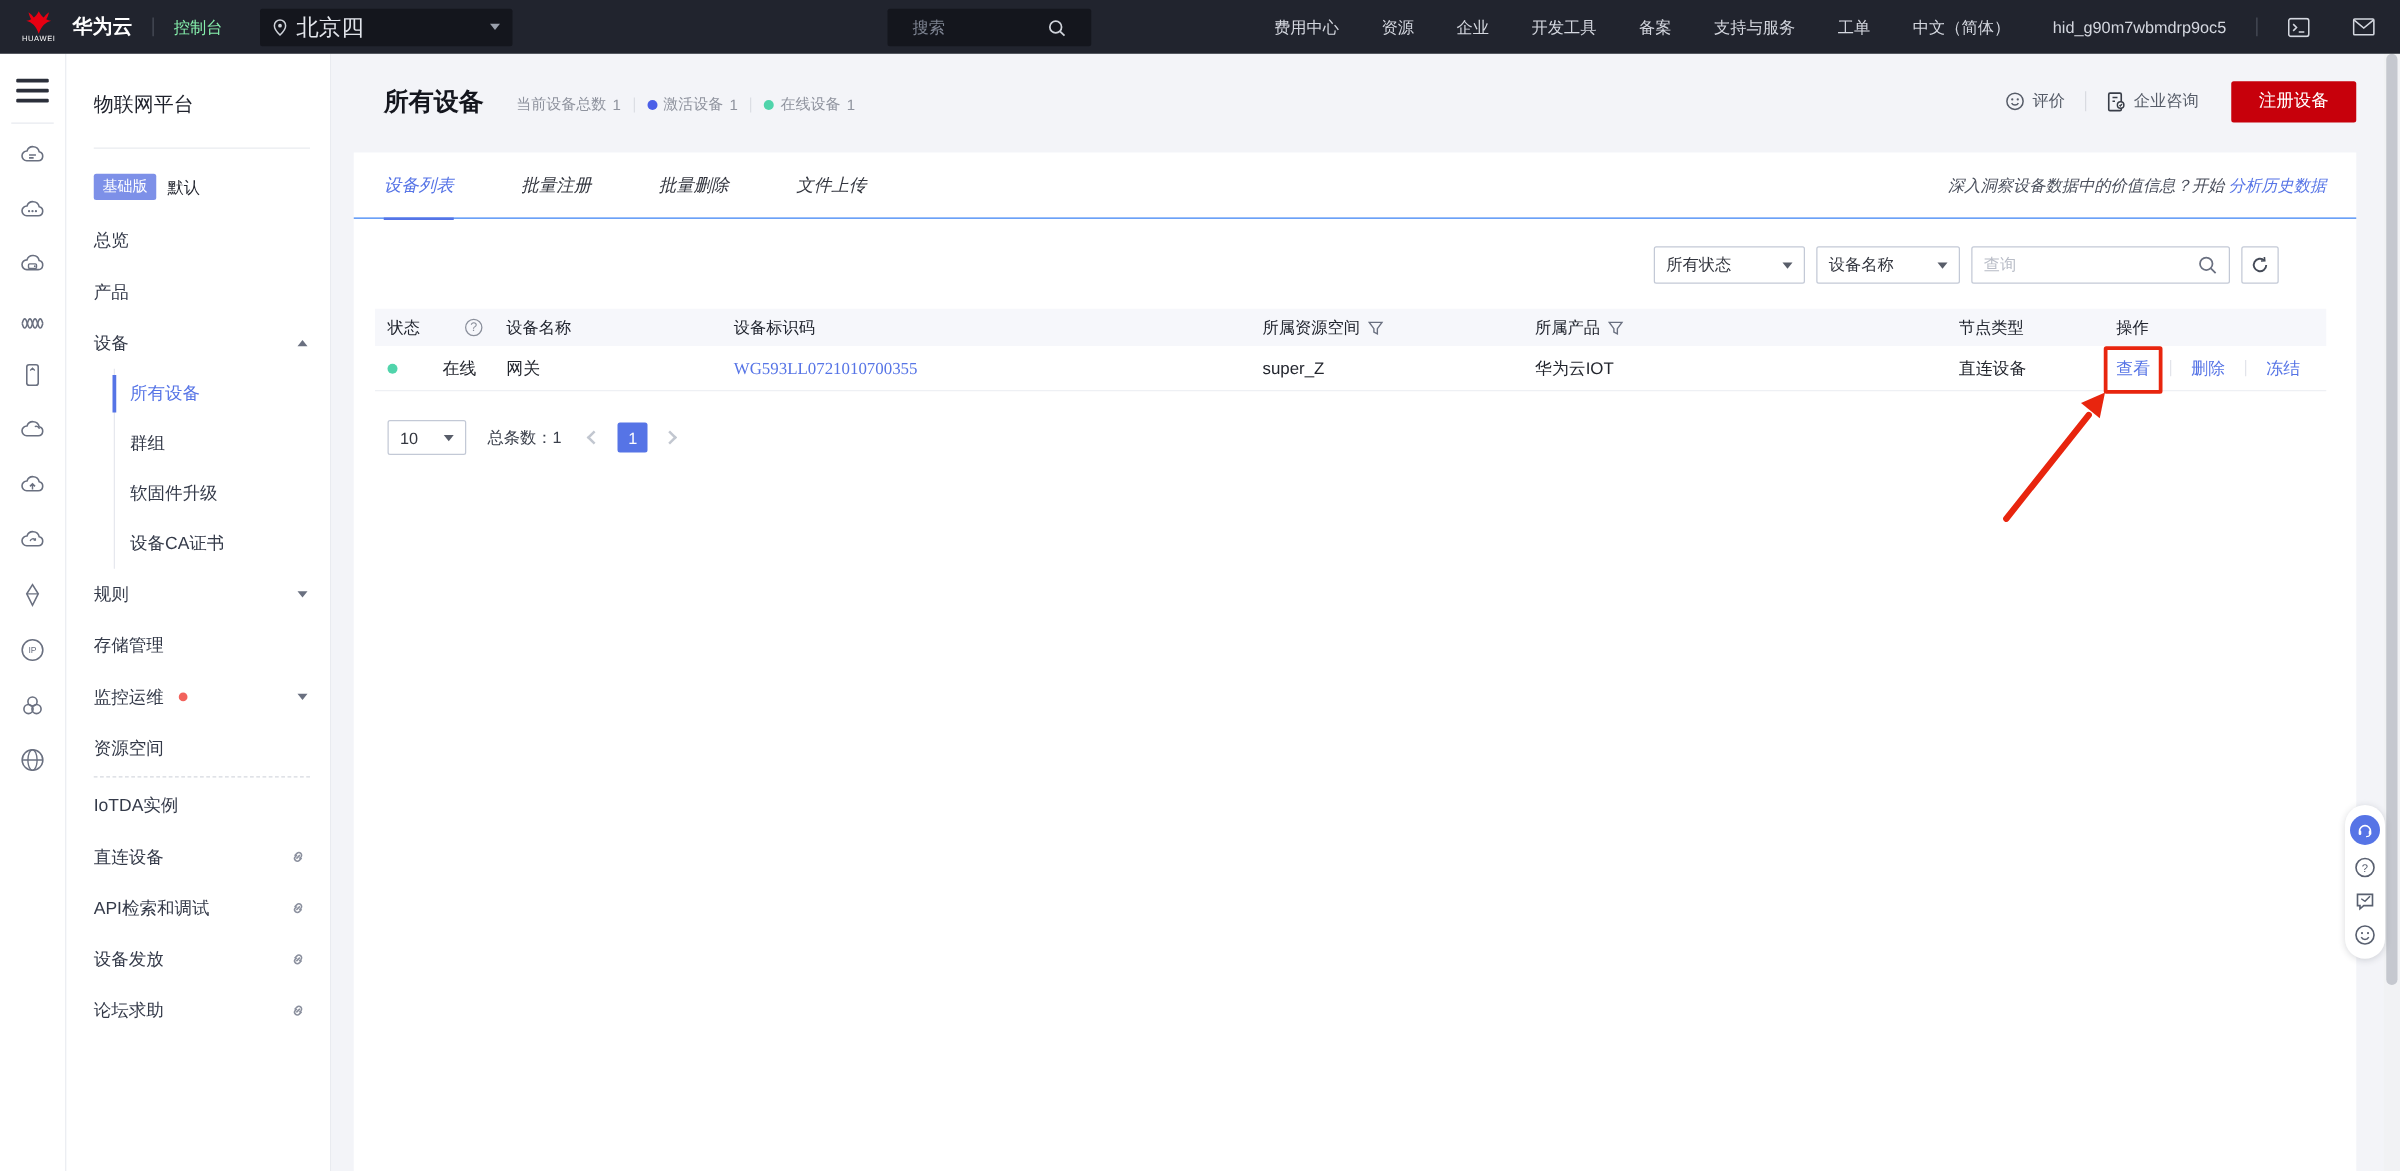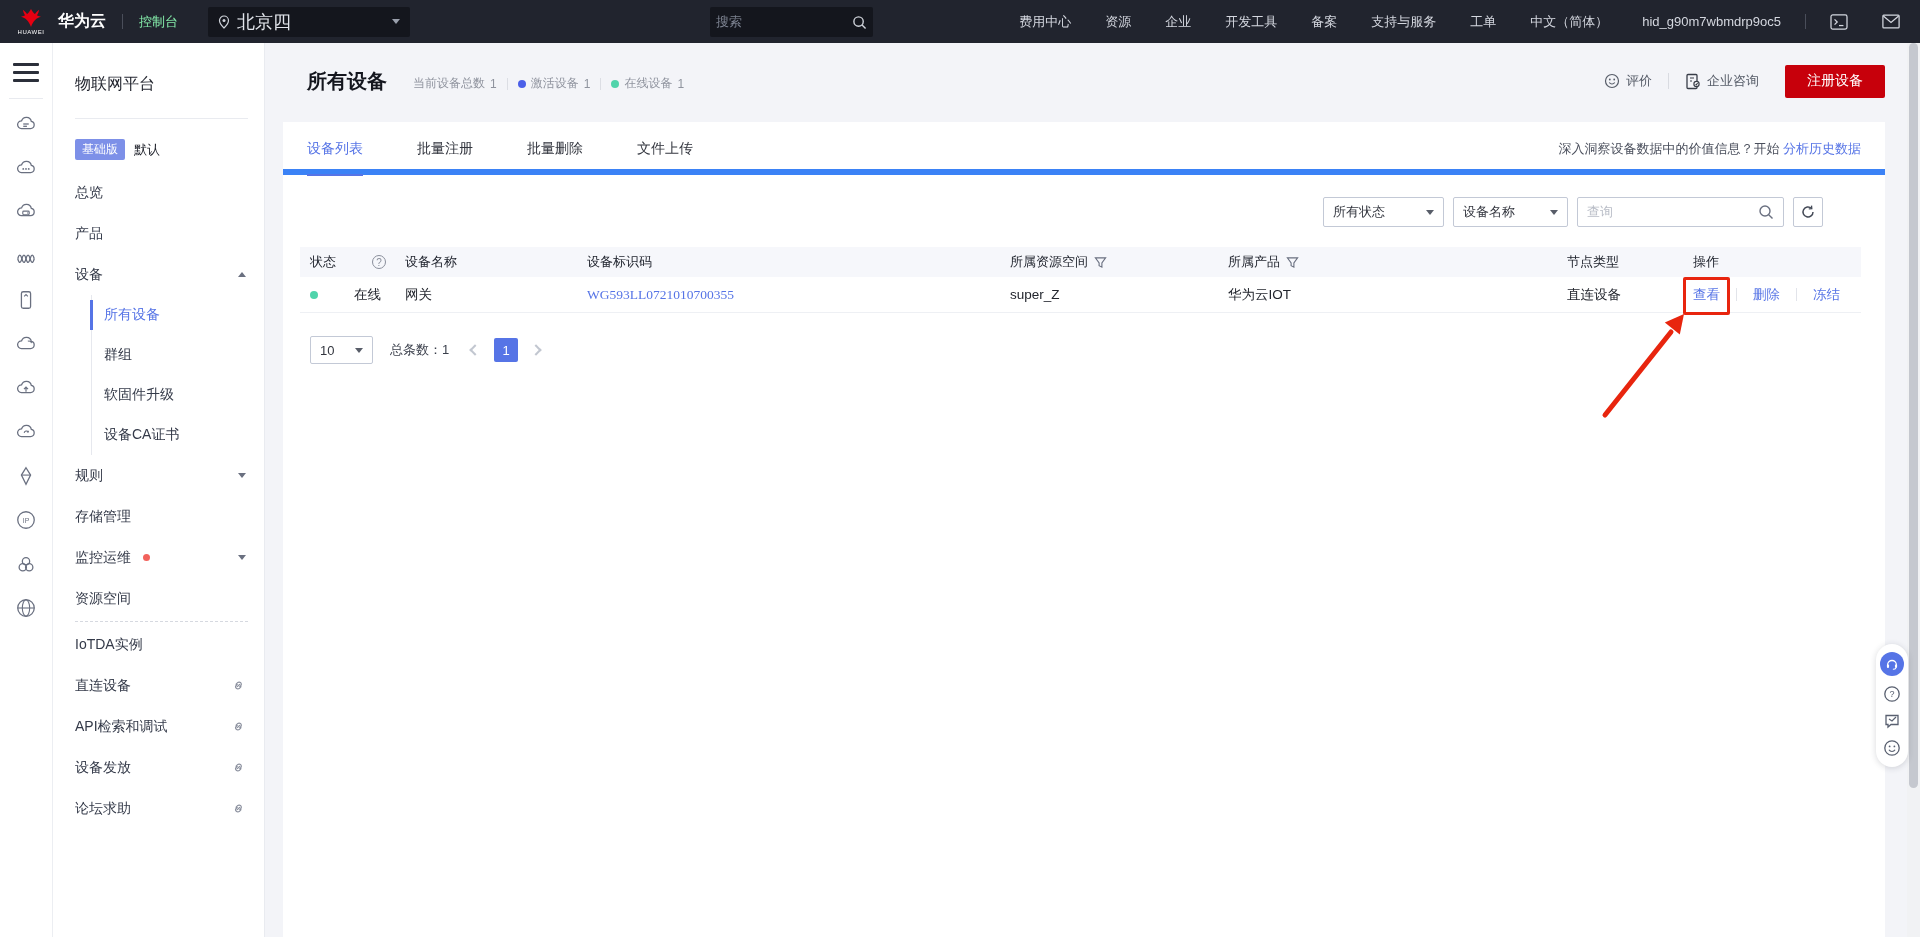--- a/index.html
+++ b/index.html
@@ -16,21 +16,21 @@
   
   .topbar { position:absolute; top:0; left:0; right:0; height:43px; background:#21242e; display:flex; align-items:center; z-index:10; }
   .logo { margin-left:12px; width:38px; display:flex; flex-direction:column; align-items:center; }
   .logo .hw-sub { font-size:6px; color:#fff; letter-spacing:.5px; margin-top:1px; }
   .brand { margin-left:8px; font-size:16px; font-weight:bold; color:#fff; }
   .tb-sep { width:1px; height:15px; background:#4a4e5a; margin:0 16px; }
   .console { font-size:13px; color:#86efac; cursor:pointer; }
   .region-box { margin-left:30px; width:202px; height:30px; background:#14161d; border-radius:2px; display:flex; align-items:center; padding:0 10px; gap:7px; font-size:18px; color:#e3e6ec; cursor:pointer; }
   .caret-down { width:0; height:0; border-left:4px solid transparent; border-right:4px solid transparent; border-top:5px solid #9aa0ac; }
   .region-box .caret-down { margin-left:auto; }
-  .tb-search { position:absolute; left:710px; top:7px; width:163px; height:30px; background:#14161d; border-radius:2px; display:flex; align-items:center; padding:0 6px; font-size:13px; color:#7e8492; cursor:text; }
+  .tb-search { position:absolute; left:710px; top:7px; width:163px; height:30px; background:#14161d; border-radius:2px; display:flex; align-items:center; padding:0 20px; font-size:13px; color:#7e8492; cursor:text; }
   .tb-search .sicon { margin-left:auto; }
   .tb-right { margin-left:auto; display:flex; align-items:center; gap:34px; font-size:13px; color:#d4d7df; margin-right:20px; }
   .tb-right span { cursor:pointer; white-space:nowrap; }
   .tb-iconsep { width:1px; height:15px; background:#4a4e5a; margin:0 -10px; }
   .tb-icon { cursor:pointer; }
 
   
   .rail { position:absolute; top:43px; left:0; width:53px; bottom:0; background:#fff; border-right:1px solid #eceef2; z-index:3; }
   .burger { margin:20px auto 16px auto; width:26px; cursor:pointer; }
   .burger i { display:block; height:3px; background:#2b2f3a; margin-bottom:5px; border-radius:1px; }
@@ -67,21 +67,21 @@
   .dot.blue { background:#4b5fe8; }
   .dot.green { background:#50d4ab; }
   .stat-sep { width:1px; height:12px; background:#dcdee4; }
   .head-right { margin-left:auto; display:flex; align-items:center; gap:16px; font-size:13px; color:#565c68; }
   .head-link { display:flex; align-items:center; gap:6px; cursor:pointer; }
   .head-sep { width:1px; height:16px; background:#d9dbe1; }
   .btn-register { width:100px; height:33px; background:#c7000b; color:#fff; font-size:14px; display:flex; align-items:center; justify-content:center; border-radius:2px; cursor:pointer; margin-left:10px; }
 
   
   .card { position:absolute; left:18px; top:79px; width:1602px; bottom:0; background:#fff; }
-  .tabs { display:flex; height:53px; padding-left:24px; border-bottom:6px solid #3b82f6; position:relative; }
+  .tabs { display:flex; align-items:center; height:53px; padding-left:24px; border-bottom:1px solid #3b82f6; position:relative;font-style:italic; }
   .tab { margin-right:54px; font-size:14px; color:#33363f; height:53px; line-height:53px; position:relative; cursor:pointer; }
   .tab.active { color:#5674e6; }
   .tab.active::after { content:""; position:absolute; left:0; right:0; bottom:-1px; height:2px; background:#5674e6; }
   .insight { position:absolute; right:24px; top:0; line-height:53px; font-size:13px; color:#4a4f5c; }
   .insight a { color:#5674e6; text-decoration:none; cursor:pointer; }
 
   .filter-row { position:absolute; top:75px; right:62px; display:flex; gap:9px; }
   .fselect { height:30px; border:1px solid #c3c9d6; border-radius:2px; background:#fff; display:flex; align-items:center; padding:0 9px; font-size:13px; color:#33363f; cursor:pointer; }
   .fselect .caret2 { width:0; height:0; border-left:4px solid transparent; border-right:4px solid transparent; border-top:5px solid #585d69; margin-left:auto; }
   .fs1 { width:121px; } .fs2 { width:115px; }

